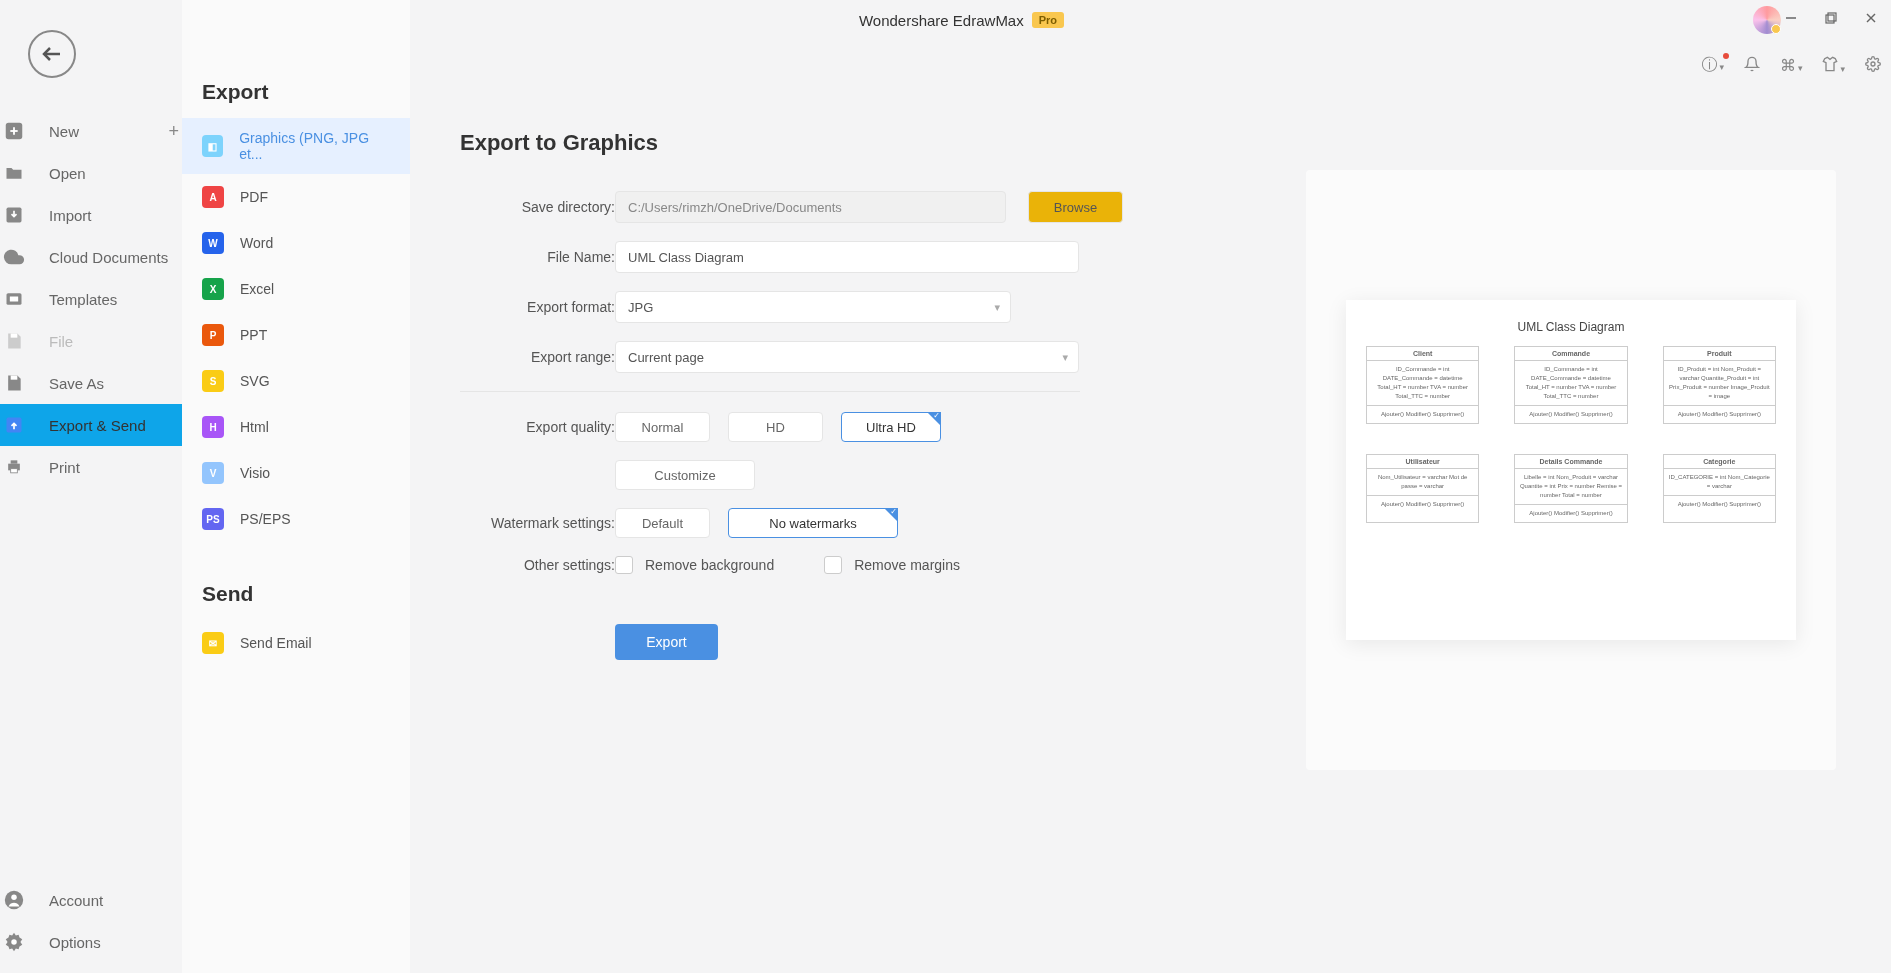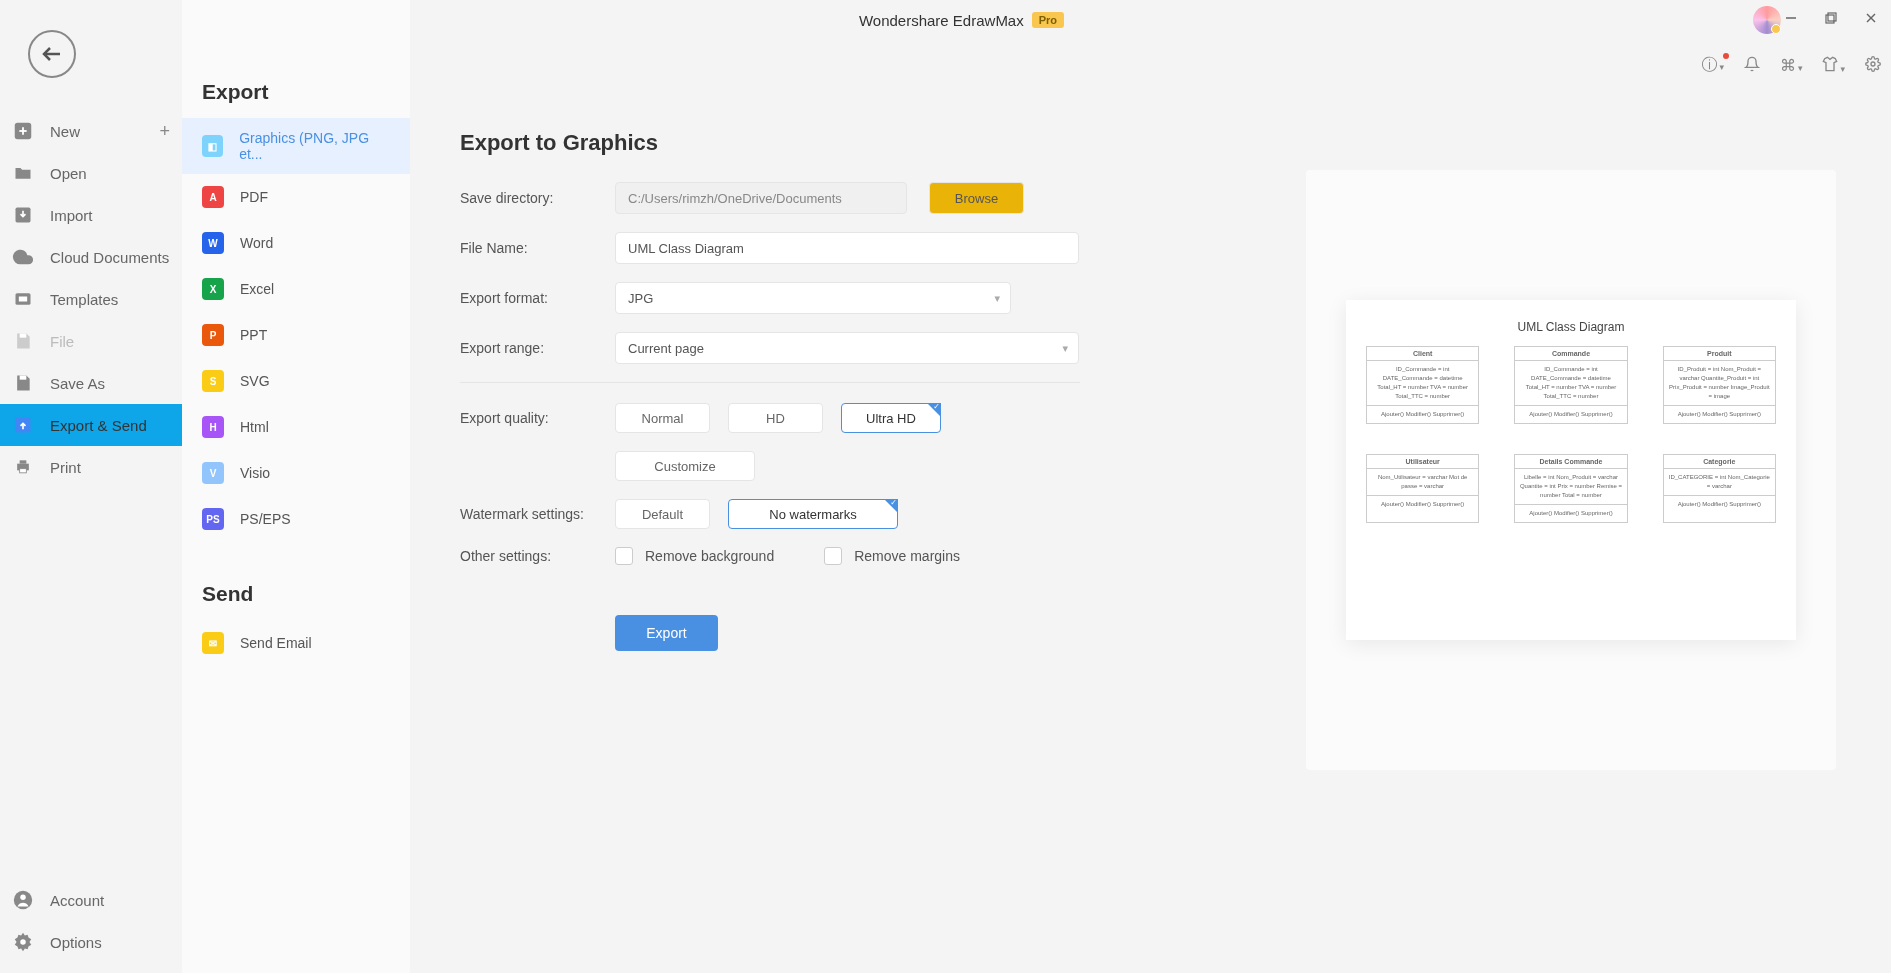--- a/index.html
+++ b/index.html
@@ -14,21 +14,21 @@
 .avatar-dot { position:absolute; bottom:0; right:0; width:10px; height:10px; background:#f9c74f; border-radius:50%; border:1px solid white;}
 
 .toolbar2 { position: absolute; right: 10px; top: 55px; display: flex; gap: 20px; align-items: center; }
 .tool-icon { color: #888; cursor: pointer; font-size: 16px; position:relative; }
 .tool-icon .dropdown-arrow { font-size: 9px; margin-left: 2px; }
 .tool-dot { position:absolute; top:-2px; right:-5px; width:6px; height:6px; background:#e74c3c; border-radius:50%; }
 
 .back-btn { position: absolute; left: 28px; top: 30px; width: 48px; height: 48px; border: 2px solid #888; border-radius: 50%; display: flex; align-items: center; justify-content: center; color: #555; cursor: pointer; }
 
 .left-nav { position: absolute; left: 0; top: 110px; width: 182px; display: flex; flex-direction: column; }
-.nav-item { display: flex; align-items: center; padding: 10px 12px; font-size: 15px; color: #666; cursor: pointer; }
+.nav-item { display: flex; align-items: center; padding: 10px 3px; font-size: 15px; color: #666; cursor: pointer; gap: 8px; }
 .nav-item.disabled { color: #bbb; }
 .nav-item.selected { background: #0ea5e9; color: #333; }
 .nav-icon { width: 22px; height: 22px; margin-right: 16px; display: flex; align-items: center; justify-content: center; color: #888; }
 .nav-item.selected .nav-icon { color: #4285f4; }
 .nav-item .plus { margin-left: auto; color: #888; font-size: 18px; }
 
 .bottom-nav { position: absolute; left: 0; bottom: 10px; width: 182px; }
 
 .export-panel { position: absolute; left: 182px; top: 0; width: 228px; height: 100%; background: #fafafa; padding-top: 30px; }
 .export-title { font-size: 21px; font-weight: 600; color: #333; padding: 50px 0 14px 20px; }
@@ -41,22 +41,22 @@
 .ico-excel { background: #16a34a; }
 .ico-ppt { background: #ea580c; }
 .ico-svg { background: #facc15; }
 .ico-html { background: #a855f7; }
 .ico-visio { background: #93c5fd; }
 .ico-pseps { background: #6366f1; }
 .ico-email { background: #facc15; }
 .send-title { font-size: 21px; font-weight: 600; color: #333; padding: 40px 0 14px 20px; }
 
 .main { position: absolute; left: 410px; top: 0; right: 0; bottom: 0; padding: 130px 50px 0 50px; }
-.main-title { font-size: 22px; font-weight: 600; color: #333; margin-bottom: 26px; }
-.form-row { display: flex; align-items: center; margin-bottom: 18px; }
+.main-title { font-size: 22px; font-weight: 600; color: #333; margin-bottom: 35px; }
+.form-row { display: flex; align-items: center; margin-bottom: 18px; text-align: right; }
 .form-label { width: 155px; font-size: 14px; color: #555; }
 .form-input { height: 32px; background: white; border: 1px solid #e5e5e5; border-radius: 4px; padding: 0 12px; font-size: 13px; color: #555; display: flex; align-items: center; }
 .form-input.readonly { background: #f0f0f0; color: #888; }
 .form-select { position: relative; }
 .form-select::after { content: '▾'; position: absolute; right: 10px; top: 50%; transform: translateY(-50%); color: #aaa; font-size: 11px; }
 .browse-btn { width: 95px; height: 32px; background: #eab308; border: 1px solid #e5e5e5; border-radius: 4px; margin-left: 22px; font-size: 13px; color: #555; display:flex; align-items:center; justify-content:center; cursor:pointer; }
 .divider { border-top: 1px solid #e5e5e5; margin: 6px 0 20px 0; width: 620px; }
 .opt-btn { height: 30px; padding: 0 24px; min-width: 95px; background: white; border: 1px solid #e5e5e5; border-radius: 4px; font-size: 13px; color: #666; margin-right: 18px; cursor: pointer; display:inline-flex; align-items:center; justify-content:center; position:relative; }
 .opt-btn.selected { border: 1px solid #4a90e2; color: #333; }
 .opt-btn .corner { position:absolute; top:-1px; right:-1px; width:0; height:0; border-left:14px solid transparent; border-top:14px solid #4a90e2; }
@@ -277,21 +277,21 @@
       <span class="export-icon ico-email">✉</span>
       <span>Send Email</span>
     </div>
 </div>
 
 <div class="main">
   <div class="main-title">Export to Graphics</div>
 
   <div class="form-row">
     <span class="form-label">Save directory:</span>
-    <div class="form-input readonly" style="width:292px">C:/Users/rimzh/OneDrive/Documents</div>
+    <div class="form-input readonly" style="width:391px">C:/Users/rimzh/OneDrive/Documents</div>
     <div class="browse-btn">Browse</div>
   </div>
 
   <div class="form-row">
     <span class="form-label">File Name:</span>
     <div class="form-input" style="width:464px">UML Class Diagram</div>
   </div>
 
   <div class="form-row">
     <span class="form-label">Export format:</span>

